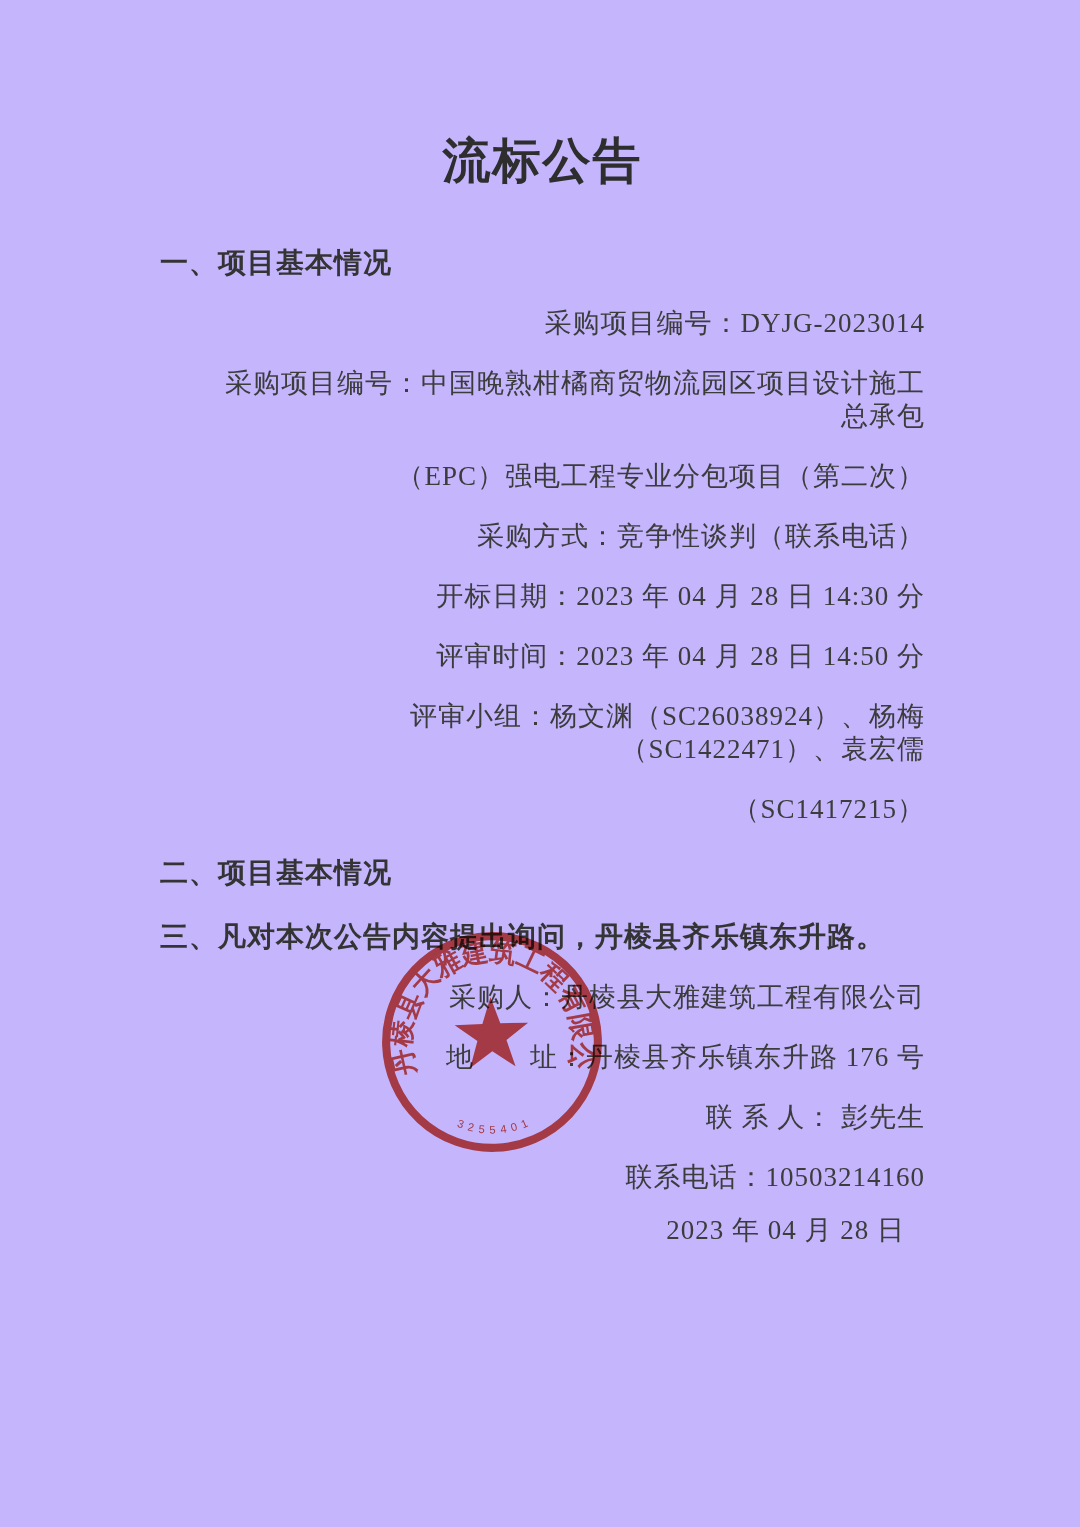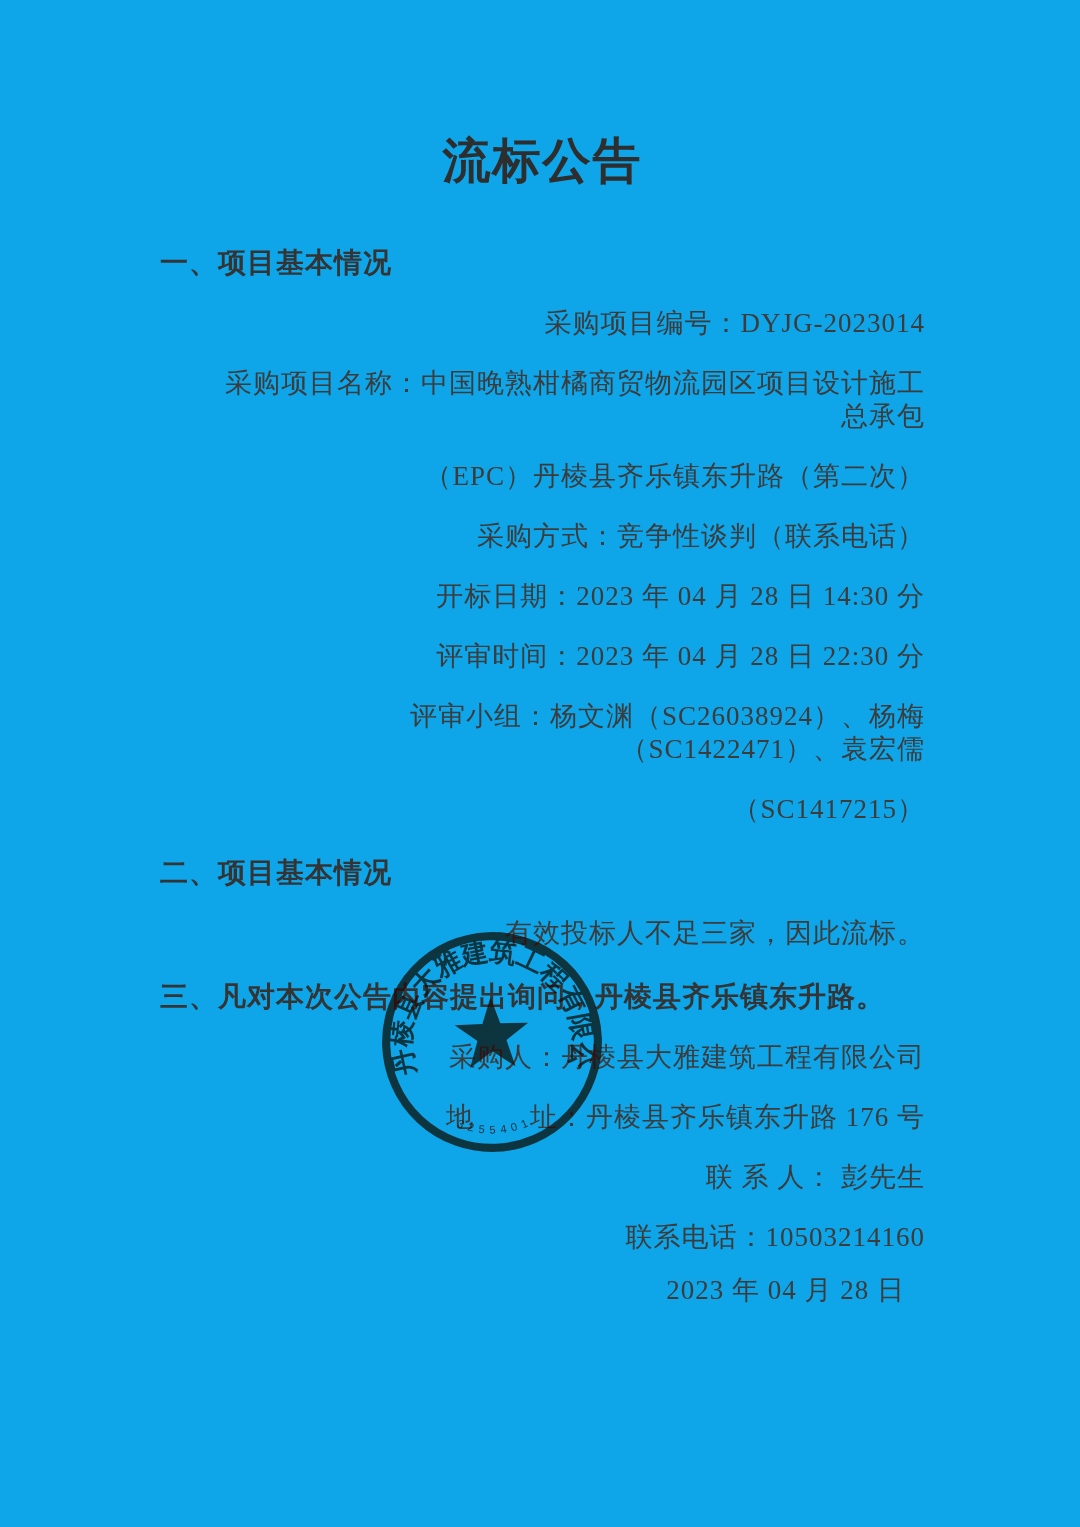--- a/index.html
+++ b/index.html
@@ -1,21 +1,21 @@
 <!DOCTYPE html>
 <html><head>
 <meta charset="utf-8">
 <style>
   html,body { margin:0; padding:0; background:#e8e8e8; }
   .page {
     position: relative;
     width: 1080px;
     height: 1527px;
     margin: 0 auto;
-    background: #0ea5e9;
+    background: #c4b5fd;
     color: #3c3c3c;
     font-family: "Liberation Serif", "DejaVu Serif", serif;
     overflow: hidden;
     box-sizing: border-box;
     padding: 0 155px 0 160px;
   }
   .title {
     margin: 132px 0 0;
     text-align: center;
     font-size: 48px;
@@ -68,32 +68,31 @@
 </head>
 <body>
 
 <div class="page">
 
   <h1 class="title">流标公告</h1>
 
   <div class="section">
     <h2 class="heading first">一、项目基本情况</h2>
     <p class="indent">采购项目编号：DYJG-2023014</p>
-    <p class="indent">采购项目名称：中国晚熟柑橘商贸物流园区项目设计施工总承包</p>
-    <p>（EPC）丹棱县齐乐镇东升路（第二次）</p>
+    <p class="indent">采购项目编号：中国晚熟柑橘商贸物流园区项目设计施工总承包</p>
+    <p>（EPC）强电工程专业分包项目（第二次）</p>
     <p class="indent">采购方式：竞争性谈判（联系电话）</p>
     <p class="indent">开标日期：2023 年 04 月 28 日 14:30 分</p>
-    <p class="indent">评审时间：2023 年 04 月 28 日 22:30 分</p>
+    <p class="indent">评审时间：2023 年 04 月 28 日 14:50 分</p>
     <p class="indent">评审小组：杨文渊（SC26038924）、杨梅（SC1422471）、袁宏儒</p>
     <p>（SC1417215）</p>
   </div>
 
   <div class="section">
     <h2 class="heading">二、项目基本情况</h2>
-    <p class="indent">有效投标人不足三家，因此流标。</p>
   </div>
 
   <div class="section">
     <h2 class="heading">三、凡对本次公告内容提出询问，丹棱县齐乐镇东升路。</h2>
     <p class="indent">采购人：丹棱县大雅建筑工程有限公司</p>
     <p class="indent">地　　址：丹棱县齐乐镇东升路 176 号</p>
     <p class="indent">联 系 人： 彭先生</p>
     <p class="indent">联系电话：10503214160</p>
   </div>
 

